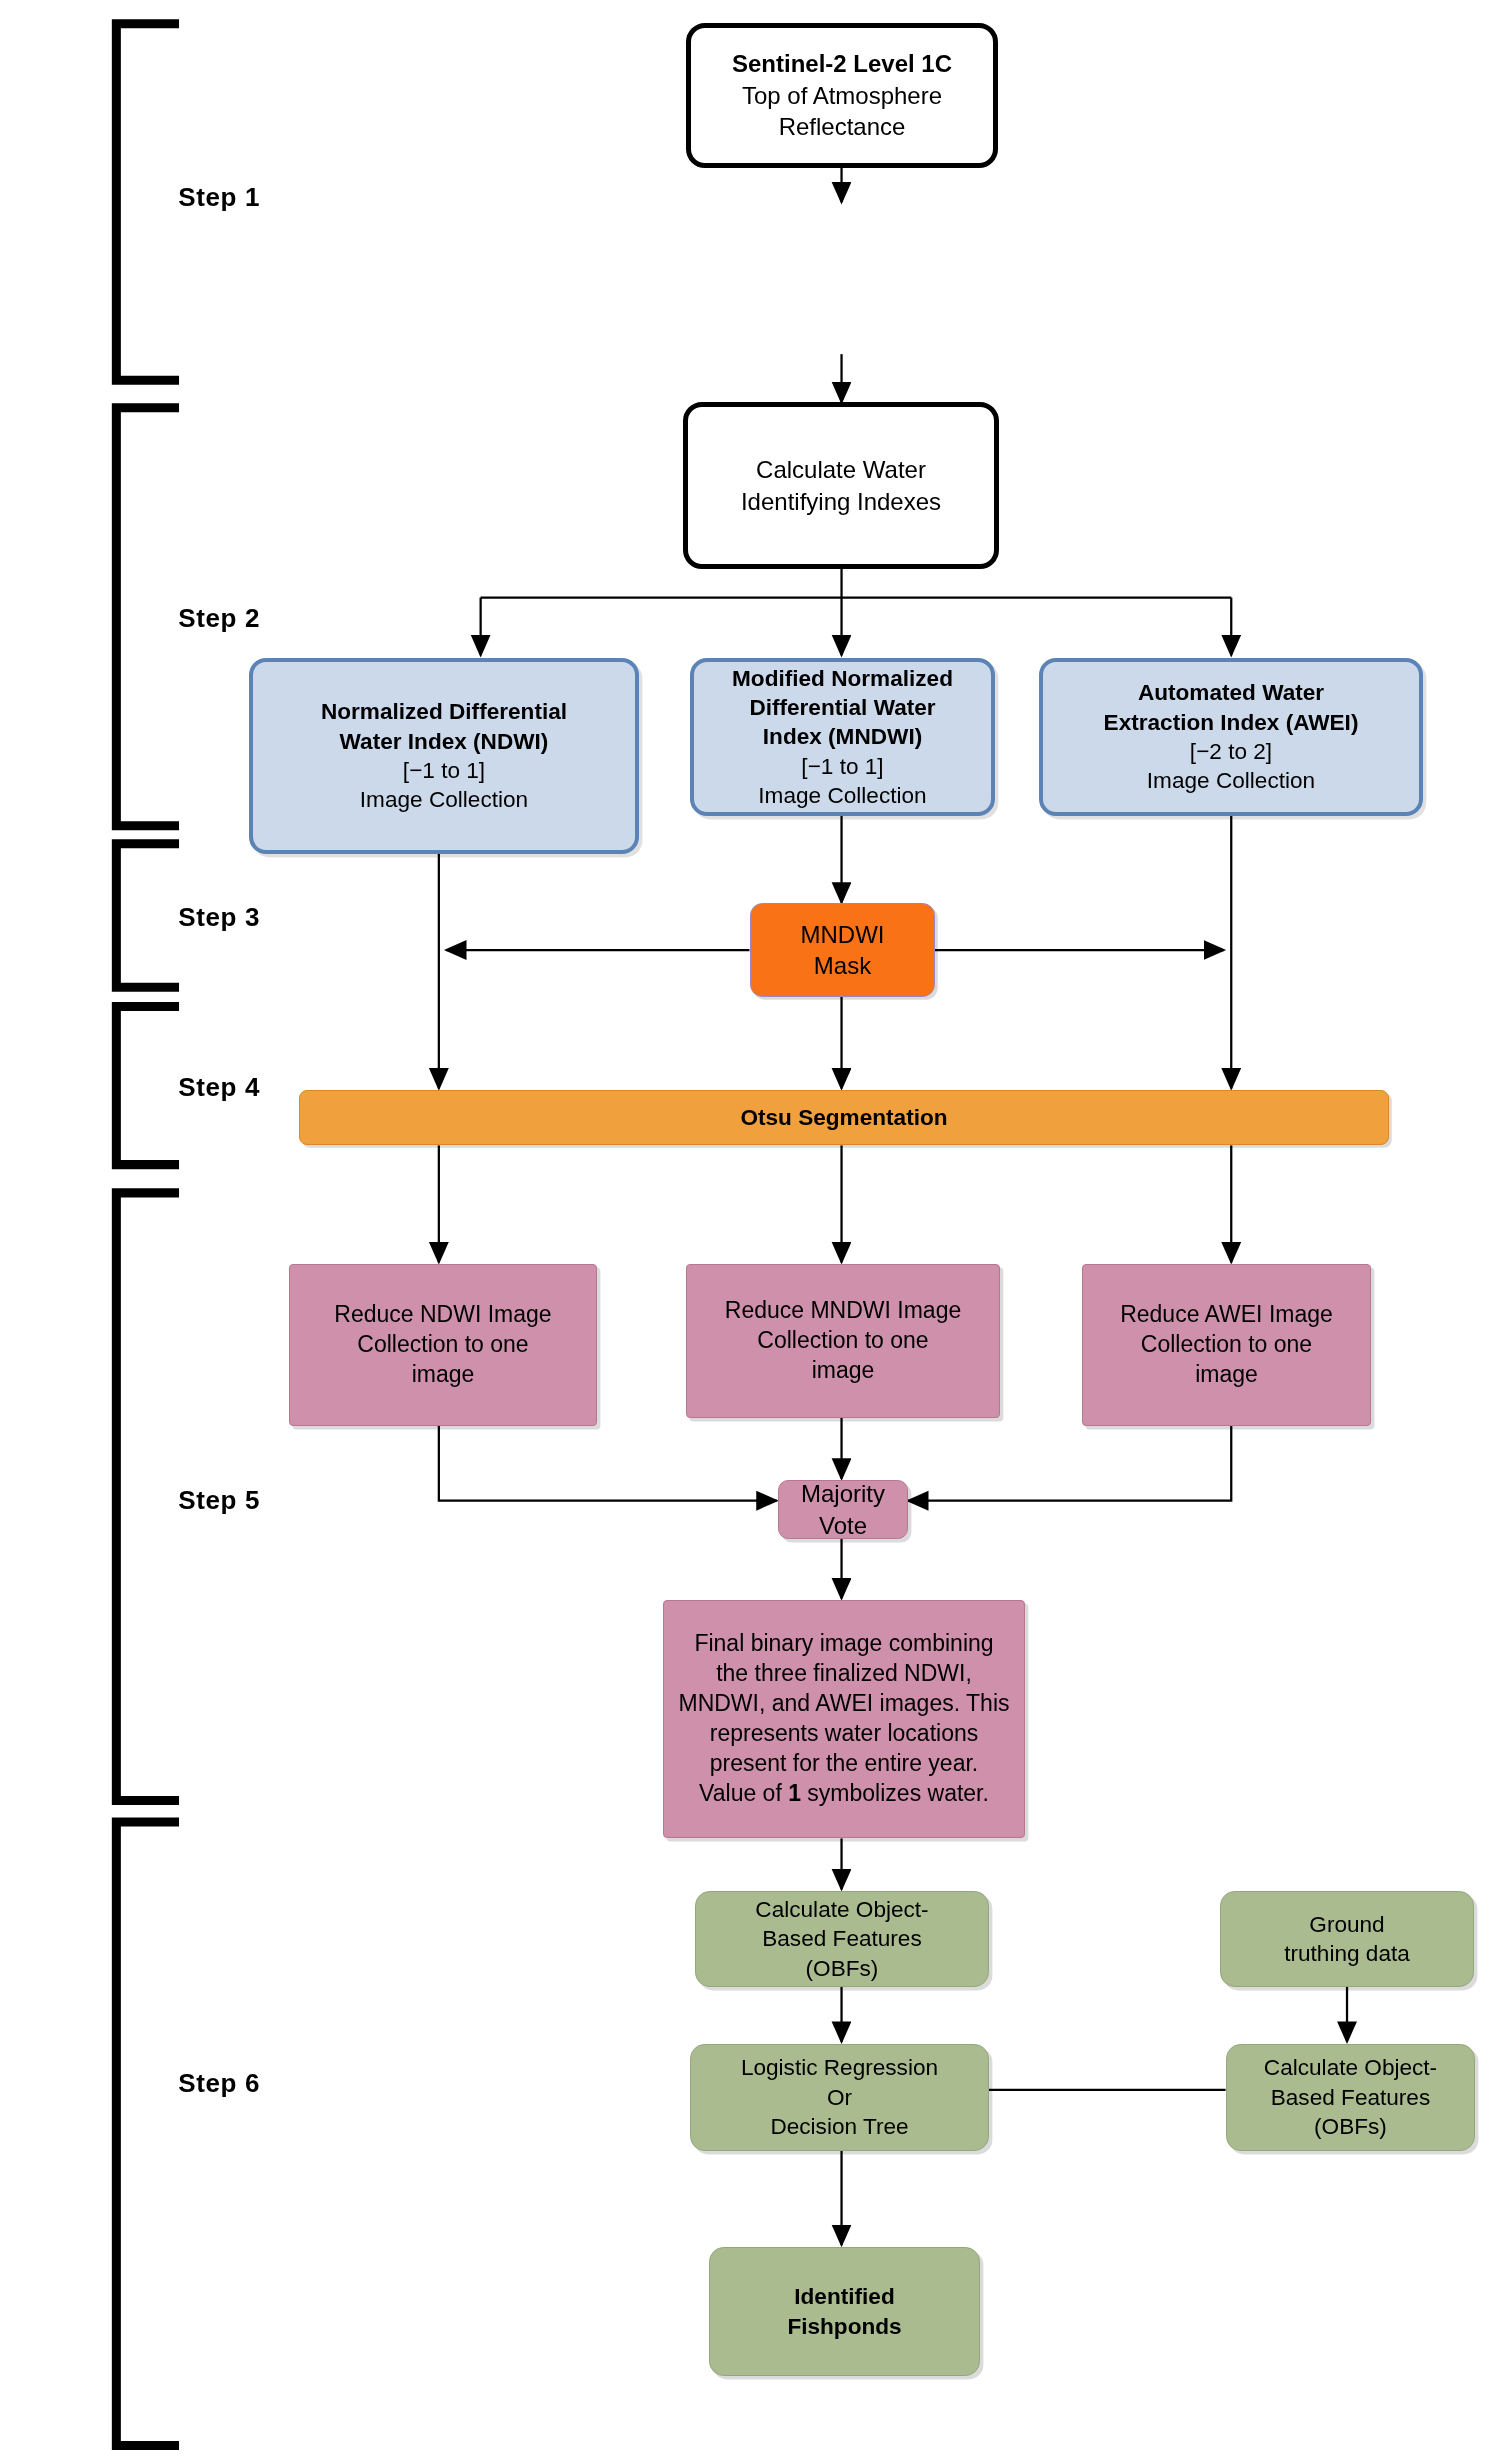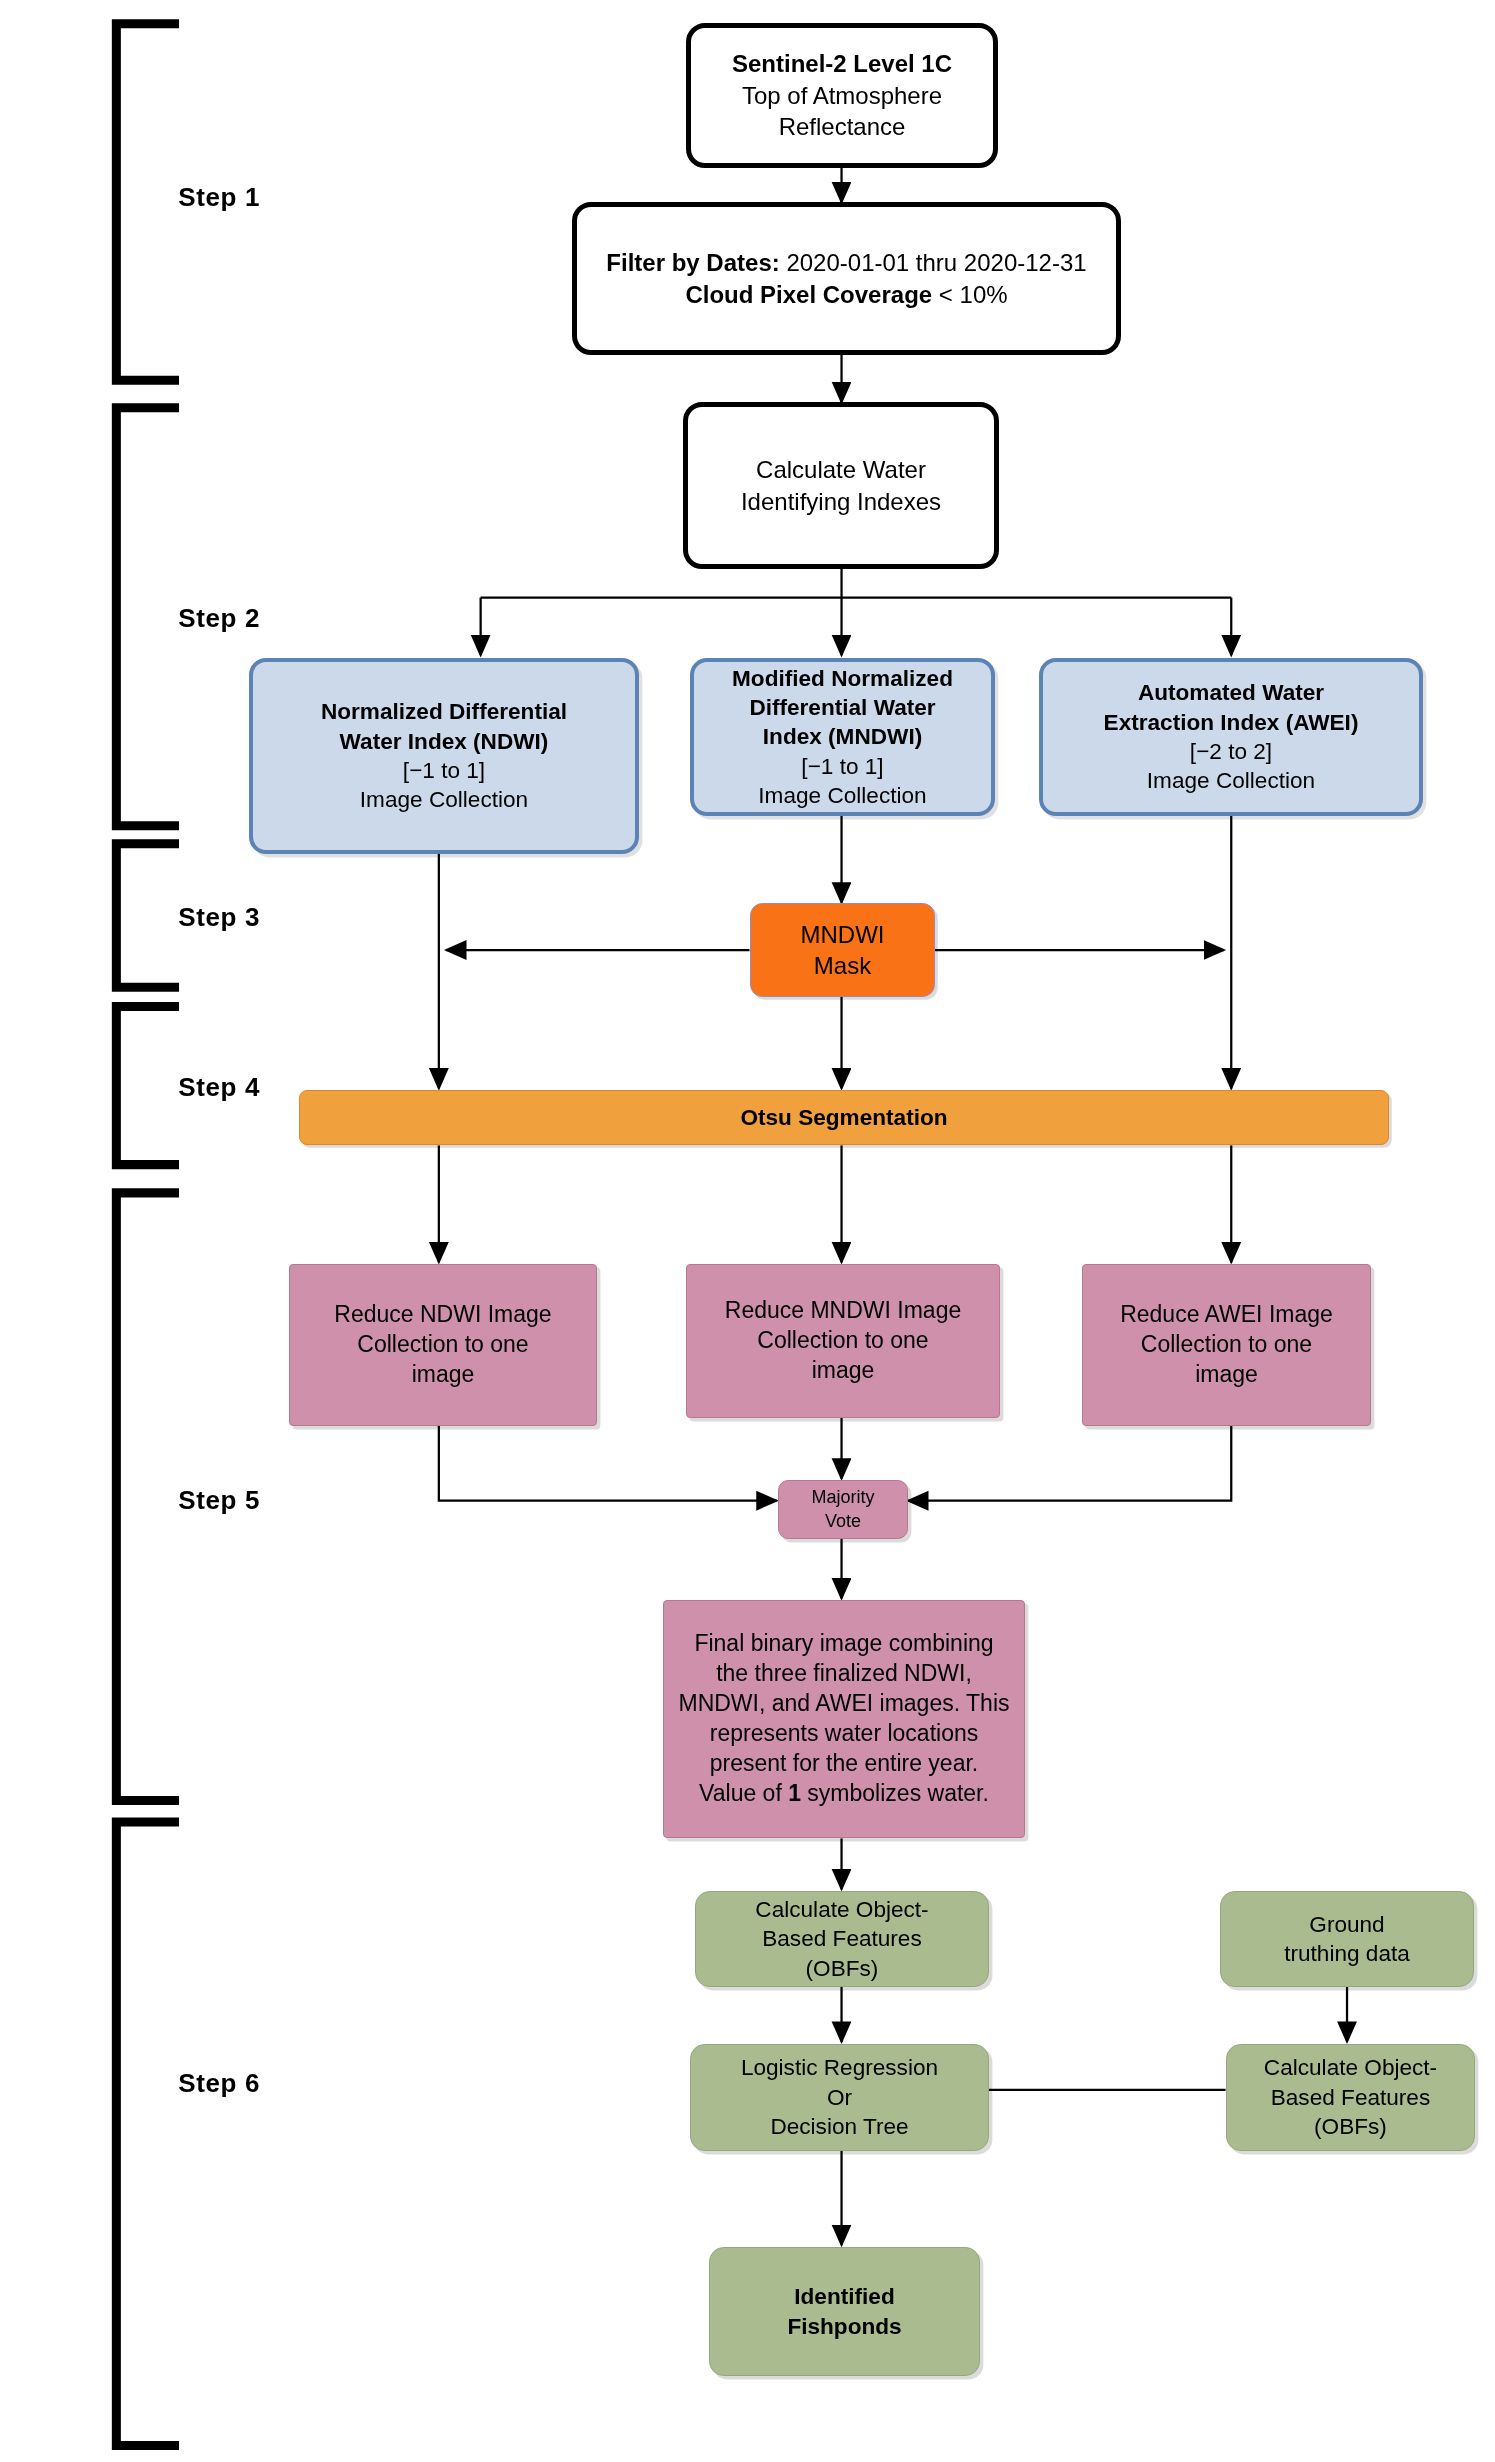--- a/index.html
+++ b/index.html
@@ -84,21 +84,21 @@
     box-shadow: 2.8px 2.8px 0 rgba(0,0,0,0.14);
   }
   
   .node.pink {
     background: #ce90aa;
     border: 1.7px solid #b4798f;
     border-radius: 4px;
     font-size: 23px;
     box-shadow: 3.4px 3.4px 0 rgba(0,0,0,0.14);
   }
-  .node.pink.small { font-size: 18px; border-radius: 10.2px; }
+  .node.pink.small { font-size: 24px; border-radius: 10.2px; }
   
   .node.green {
     background: #aabb90;
     border: 1.7px solid #93a67c;
     border-radius: 14.7px;
     font-size: 22.6px;
     box-shadow: 3.4px 3.4px 0 rgba(0,0,0,0.14);
   }
 </style>
 </head>
@@ -186,28 +186,20 @@
   <div class="step-label" style="left:17px; top:2068px; width:243px;">Step 6</div>
 
   <div class="node plain" style="left:686px; top:22.6px; width:312px; height:145px;">
     <div class="txt">
       <b>Sentinel-2 Level 1C</b><br>
       <span>Top of Atmosphere</span><br>
       <span>Reflectance</span>
     </div>
   </div>
 
-  <div class="node plain" style="left:572px; top:202px; width:549px; height:153px;">
-    <div class="txt">
-      <b>Filter by Dates:</b>
-      <span>2020-01-01 thru 2020-12-31</span><br>
-      <b>Cloud Pixel Coverage</b>
-      <span>&lt; 10%</span>
-    </div>
-  </div>
 
   <div class="node plain" style="left:683px; top:402px; width:316px; height:167px;">
     <div class="txt">
       <span>Calculate Water</span><br>
       <span>Identifying Indexes</span>
     </div>
   </div>
 
   <div class="node blue" style="left:249px; top:658px; width:390px; height:196px;">
     <div class="txt">

